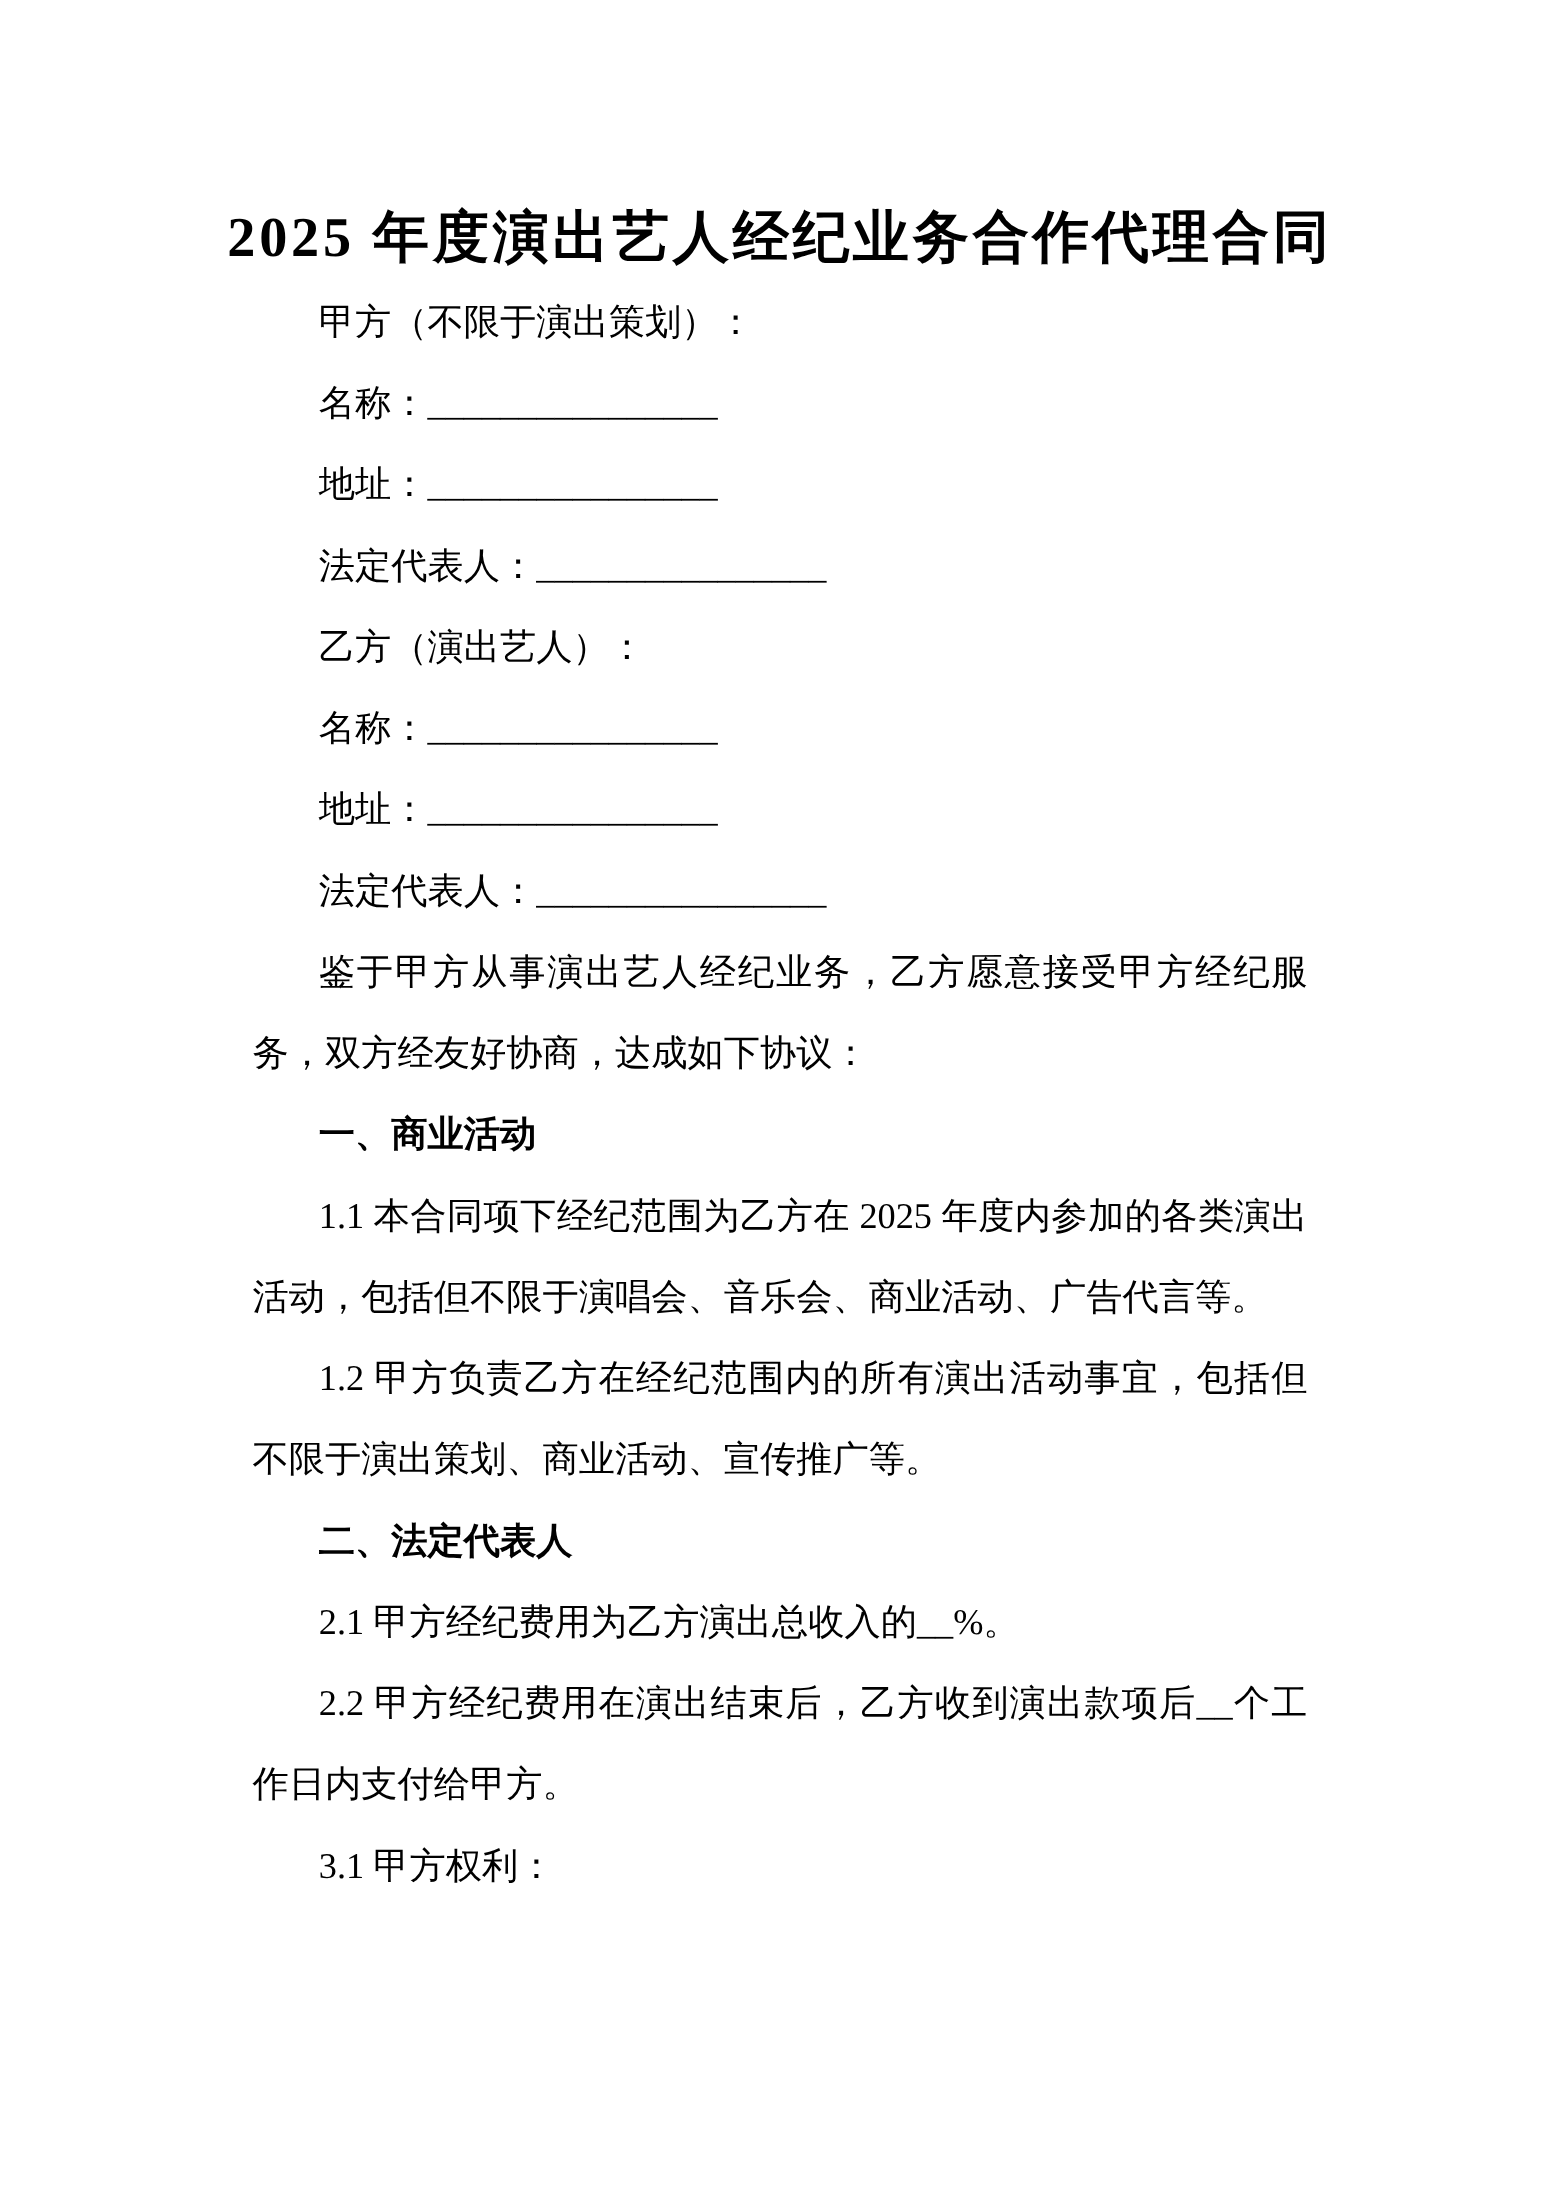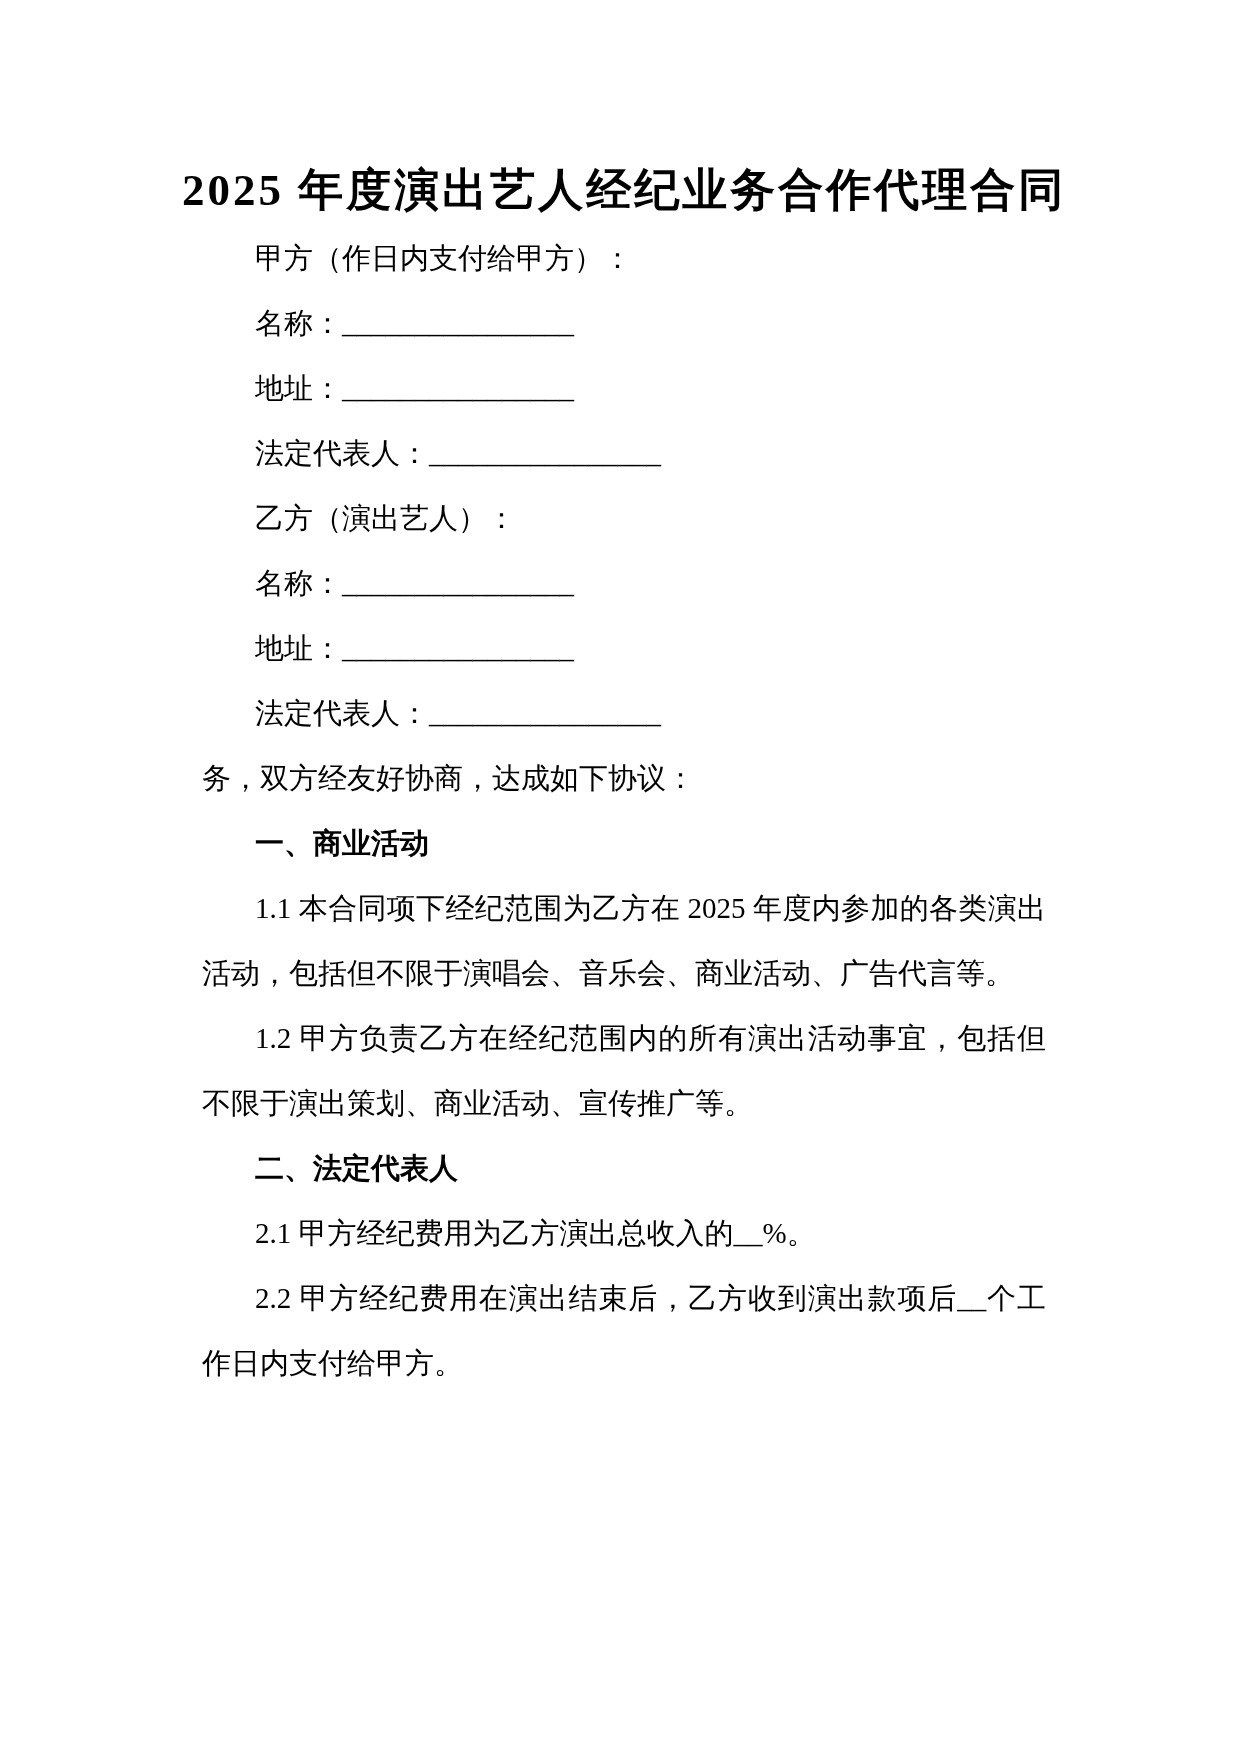--- a/index.html
+++ b/index.html
@@ -53,32 +53,34 @@
     text-align-last: justify;
     text-justify: inter-character;
   }
 </style>
 </head>
 <body>
 
 <div class="page">
   <h1 class="doc-title">2025 年度演出艺人经纪业务合作代理合同</h1>
   <div class="doc-body">
-      <div class="line indent">甲方（作日内支付给甲方）：</div>
+      <div class="line indent">甲方（不限于演出策划）：</div>
       <div class="line indent">名称：________________</div>
       <div class="line indent">地址：________________</div>
       <div class="line indent">法定代表人：________________</div>
       <div class="line indent">乙方（演出艺人）：</div>
       <div class="line indent">名称：________________</div>
       <div class="line indent">地址：________________</div>
       <div class="line indent">法定代表人：________________</div>
+      <div class="line indent justify">鉴于甲方从事演出艺人经纪业务，乙方愿意接受甲方经纪服</div>
       <div class="line">务，双方经友好协商，达成如下协议：</div>
       <div class="line indent heading">一、商业活动</div>
       <div class="line indent justify">1.1 本合同项下经纪范围为乙方在 2025 年度内参加的各类演出</div>
       <div class="line">活动，包括但不限于演唱会、音乐会、商业活动、广告代言等。</div>
       <div class="line indent justify">1.2 甲方负责乙方在经纪范围内的所有演出活动事宜，包括但</div>
       <div class="line">不限于演出策划、商业活动、宣传推广等。</div>
       <div class="line indent heading">二、法定代表人</div>
       <div class="line indent">2.1 甲方经纪费用为乙方演出总收入的__%。</div>
       <div class="line indent justify">2.2 甲方经纪费用在演出结束后，乙方收到演出款项后__个工</div>
       <div class="line">作日内支付给甲方。</div>
+      <div class="line indent">3.1 甲方权利：</div>
     </div>
 </div>
 
 </body></html>

